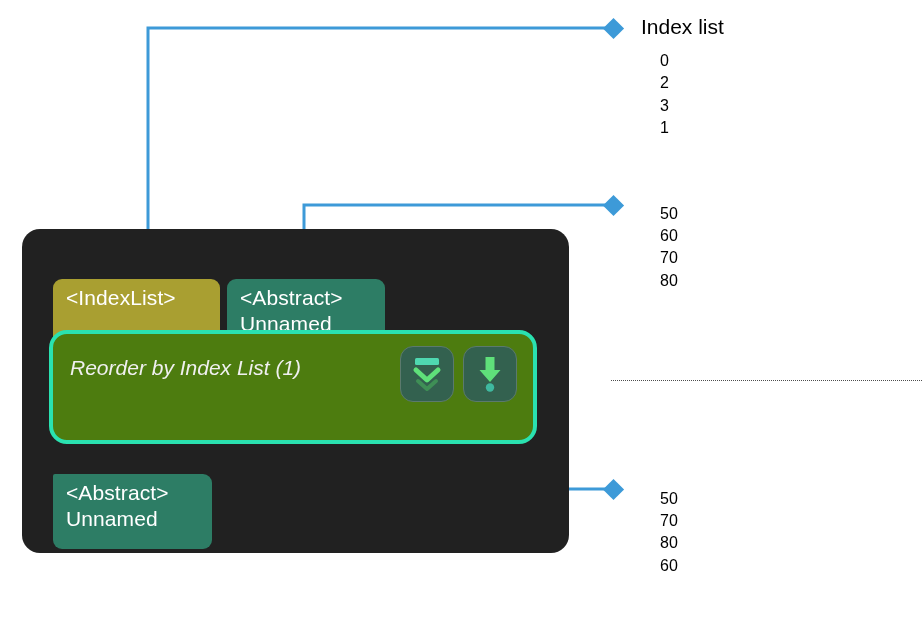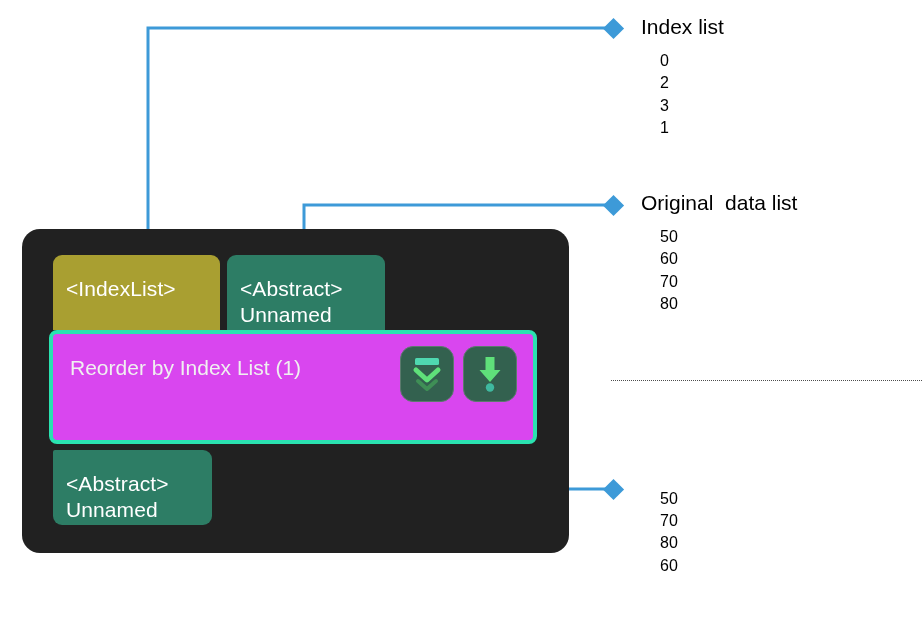--- a/index.html
+++ b/index.html
@@ -34,25 +34,26 @@
     background: #212121;
     border-radius: 18px;
   }
 
   
   .port-tab {
     position: absolute;
     border-radius: 9px 9px 2px 2px;
     color: #ffffff;
     box-sizing: border-box;
-    padding: 21px 13px 6px 13px;
+    padding: 6px 13px 6px 13px;
     line-height: 1.22;
     font-size: 21px;
     letter-spacing: 0.1px;
     overflow: hidden;
+    margin-top: 24px;
   }
   .port-tab.bottom-tab {
     border-radius: 2px 9px 9px 9px;
   }
   .port-tab .tab-type {
     display: block;
     white-space: nowrap;
   }
   .port-tab .tab-name {
     display: block;
@@ -85,23 +86,24 @@
   }
 
   
   .op-node {
     position: absolute;
     left: 27px;
     top: 101px;
     width: 488px;
     height: 114px;
     box-sizing: border-box;
-    background: #d946ef;
+    background: #4d7c0f;
     border: 4px solid #2ae2b0;
-    border-radius: 8px;
+    border-radius: 18px;
+    font-style: italic;
   }
   .op-node-inner {
     position: absolute;
     left: 0; top: 0; right: 0; bottom: 0;
     display: flex;
     align-items: flex-start;
     padding: 12px 14px 0 17px;
     box-sizing: border-box;
   }
   .op-title {
@@ -229,21 +231,20 @@
   <div class="anno-title">Index list</div>
   <div class="anno-values">
     <div>0</div>
     <div>2</div>
     <div>3</div>
     <div>1</div>
   </div>
 </div>
 
 <div class="anno anno-original">
-  <div class="anno-title">Original  data list</div>
   <div class="anno-values">
     <div>50</div>
     <div>60</div>
     <div>70</div>
     <div>80</div>
   </div>
 </div>
 
 <div class="dotted-sep"></div>
 

